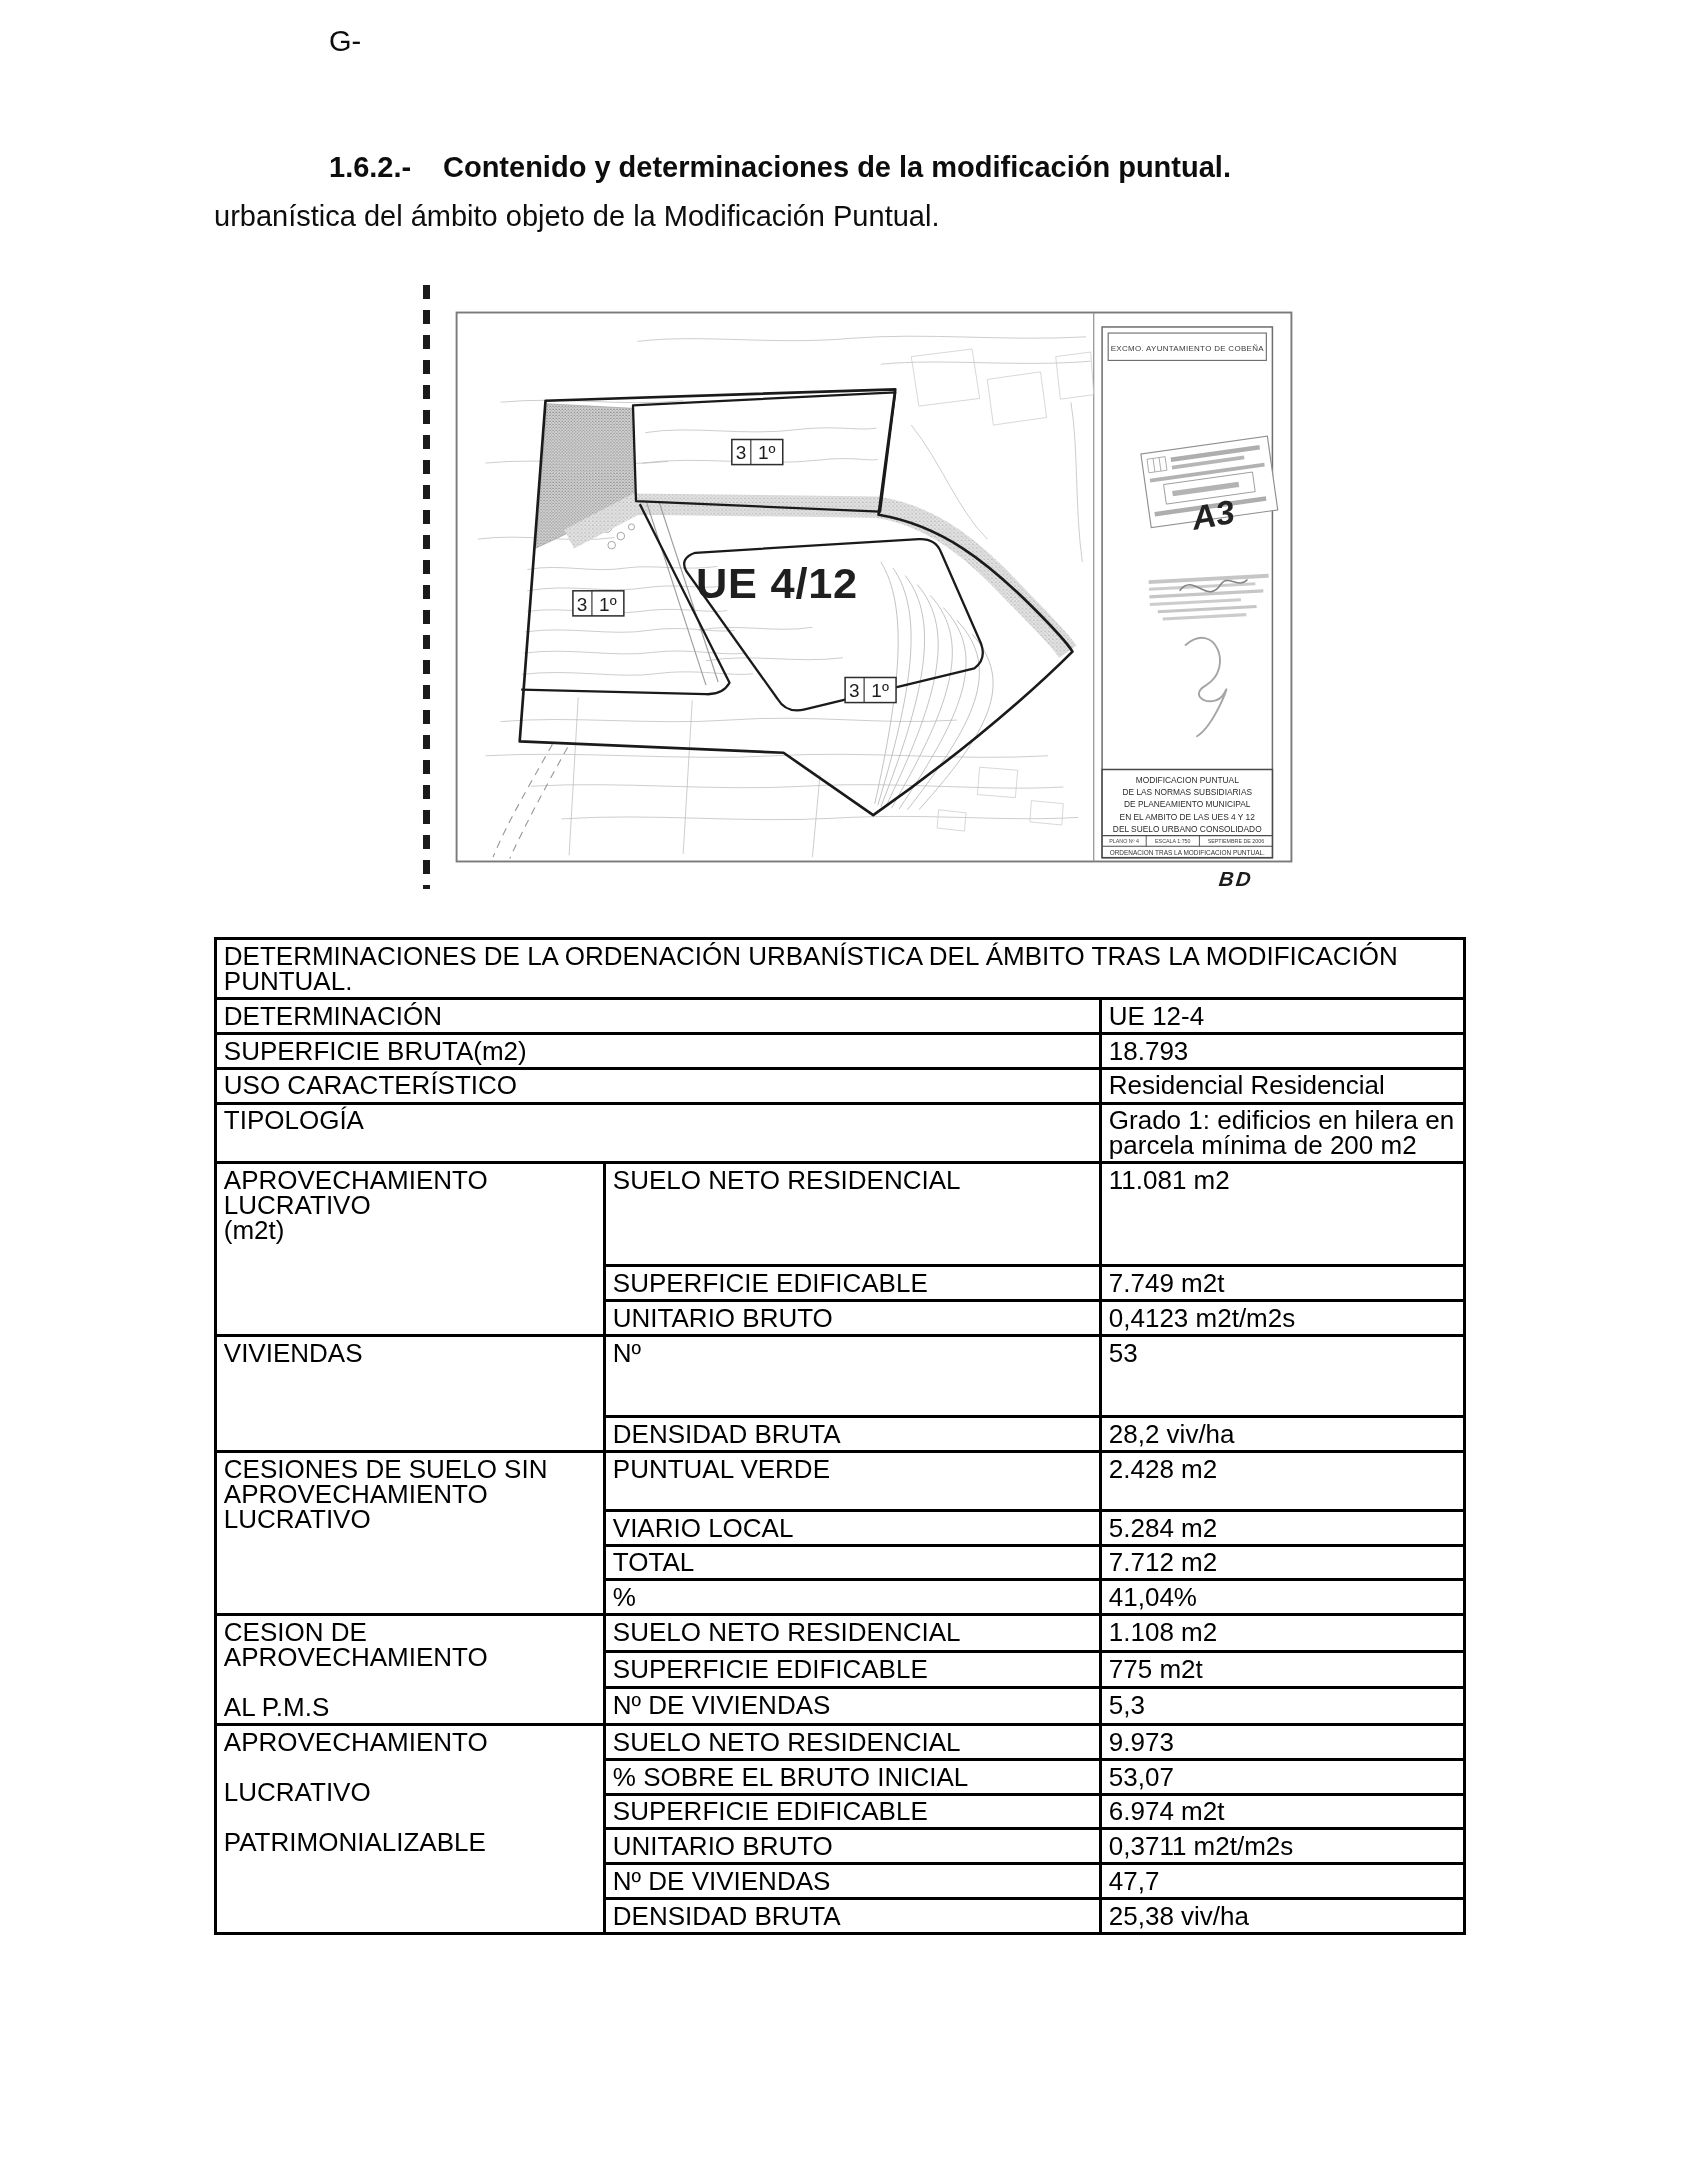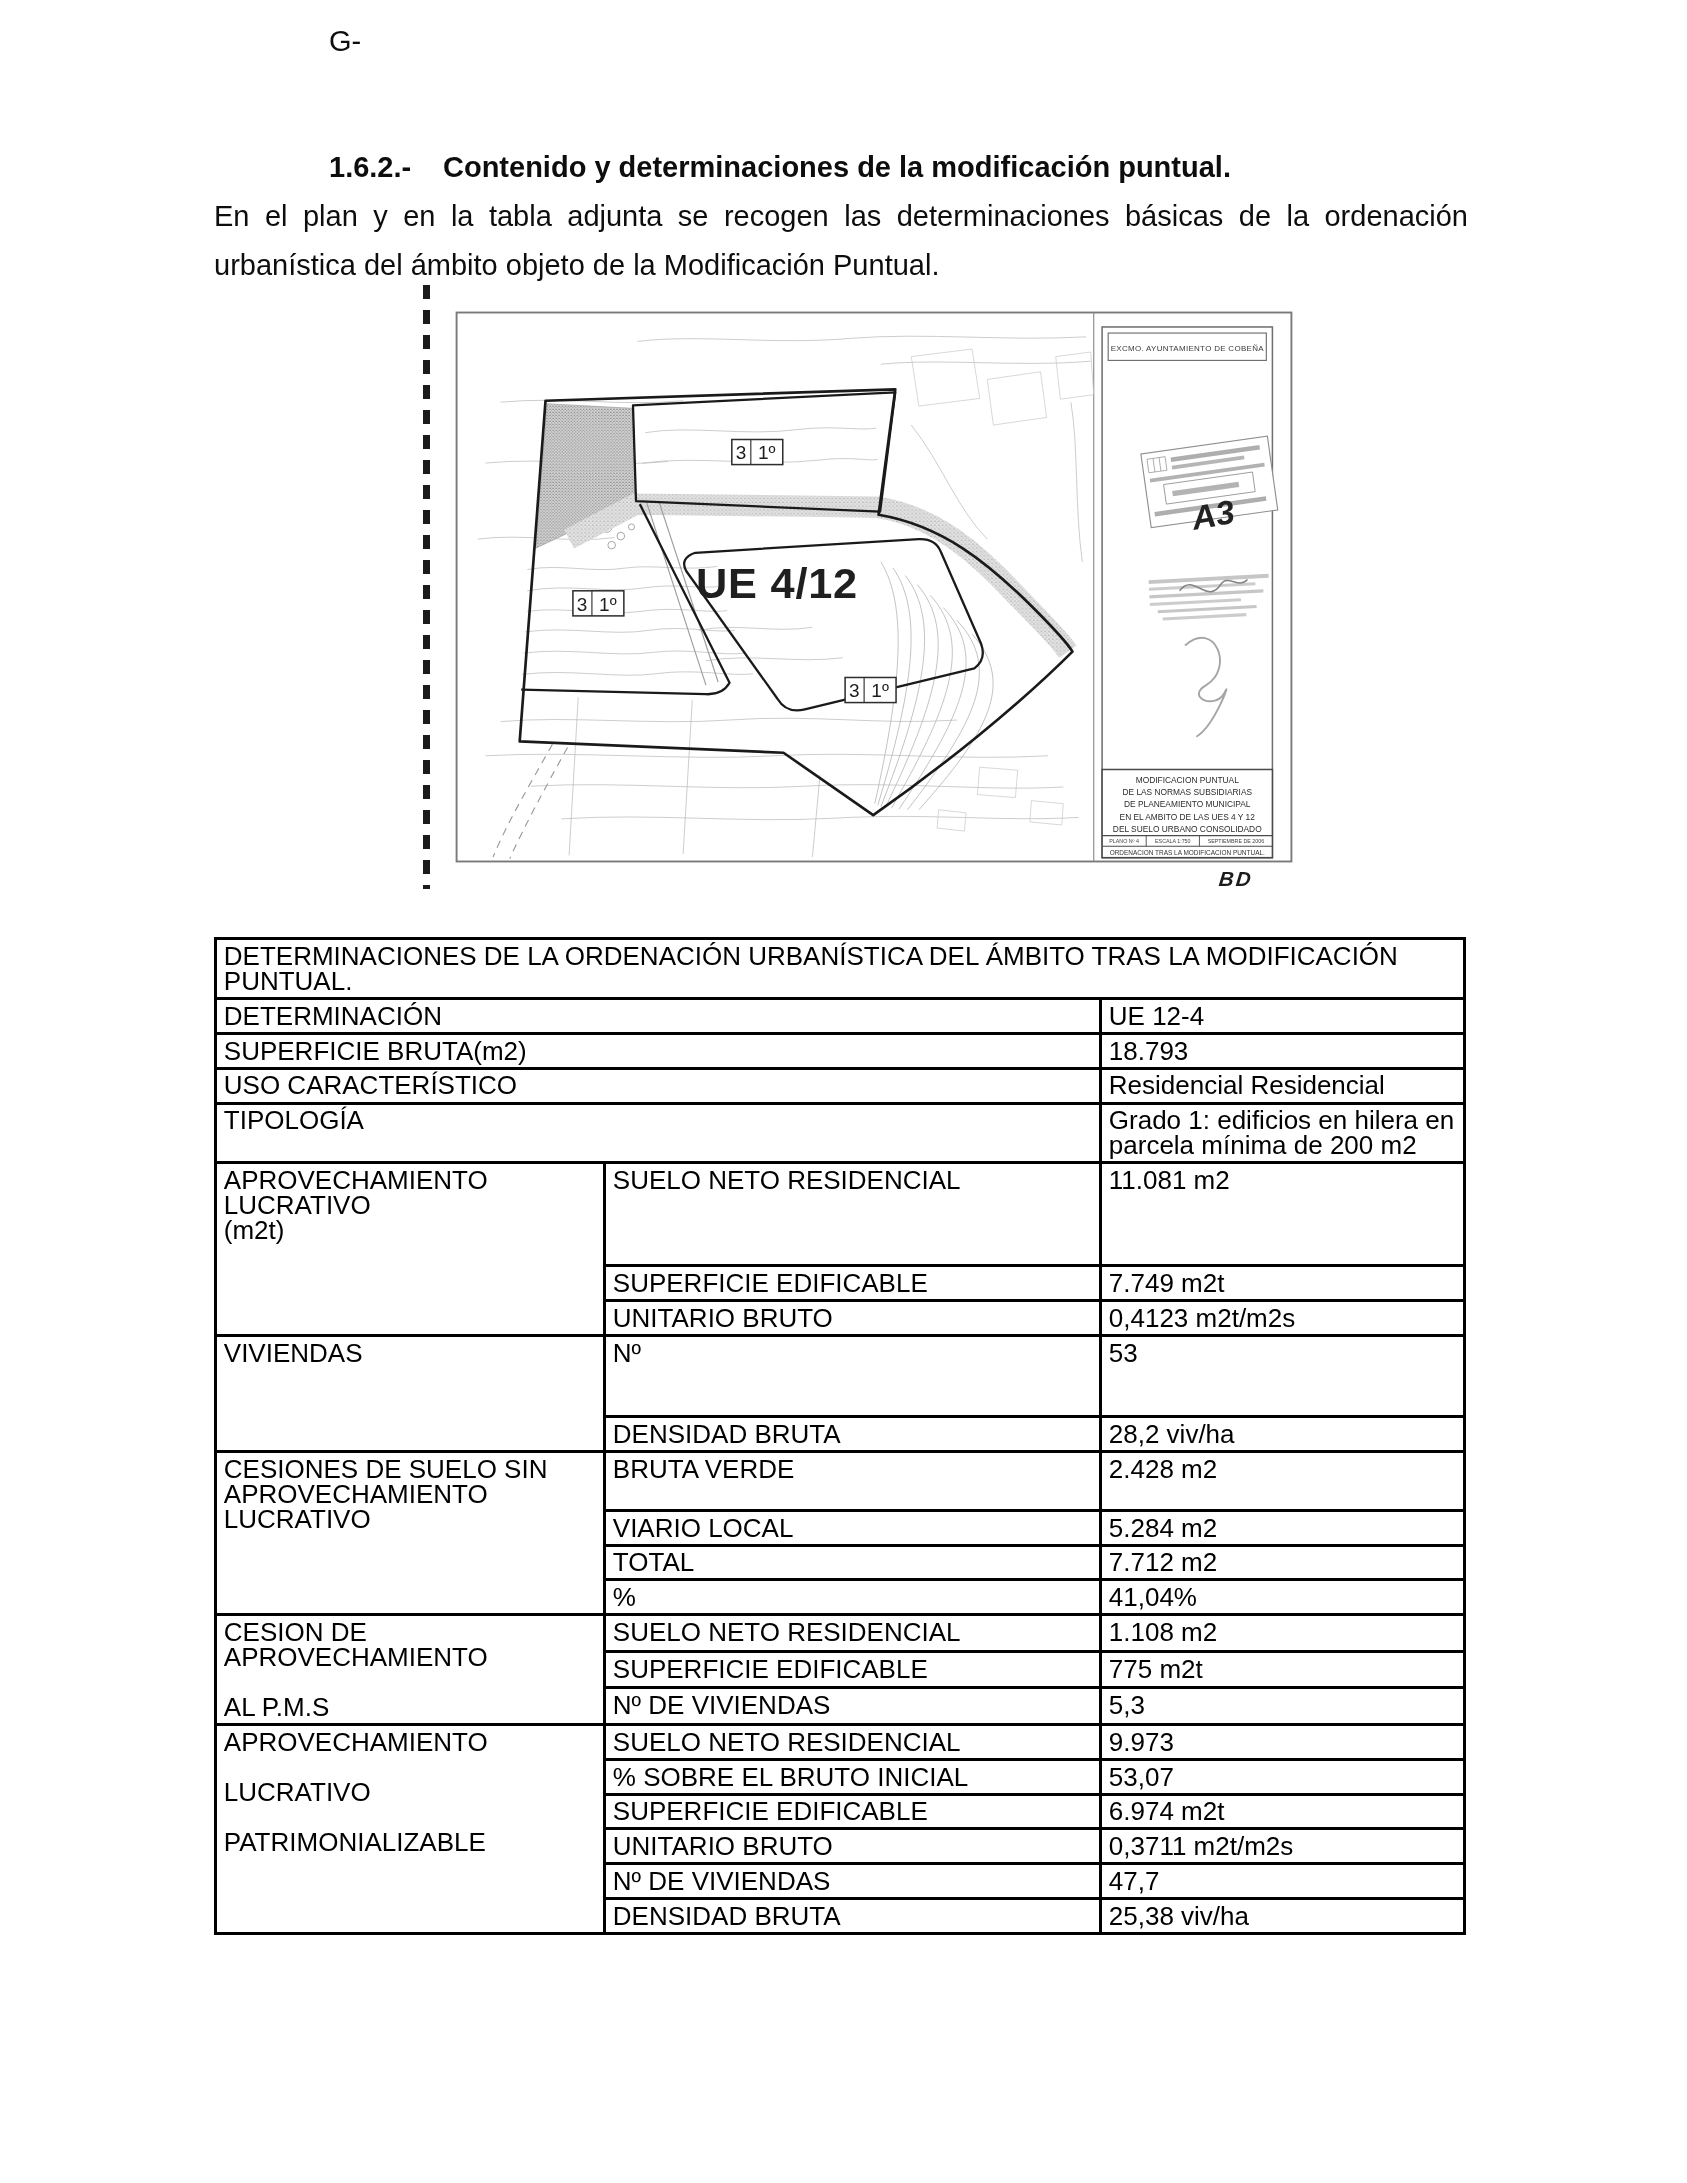--- a/index.html
+++ b/index.html
@@ -43,21 +43,20 @@
 
 <div class="abs bodytext g-item">
   <span class="g-marker">G-</span>
 </div>
 
 <div class="abs bodytext heading">
   <span class="h-num">1.6.2.-</span><span>Contenido y determinaciones de la modificación puntual.</span>
 </div>
 
 <div class="abs bodytext para">
-  <div class="p-l1">En el plan y en la tabla adjunta se recogen las determinaciones básicas de la ordenación</div>
   <div>urbanística del ámbito objeto de la Modificación Puntual.</div>
 </div>
 
 <div class="abs fold"></div>
 
 <svg class="abs map" width="838" height="552" viewBox="0 0 1102 726">
   <defs>
     <pattern id="stip" width="5" height="5" patternUnits="userSpaceOnUse">
       <rect width="5" height="5" fill="#e3e3e3"></rect>
       <circle cx="1.2" cy="1.5" r="0.8" fill="#8f8f8f"></circle>
@@ -262,21 +261,21 @@
     <td>53</td>
   </tr>
   <tr style="height:32px">
     <td>DENSIDAD BRUTA</td>
     <td>28,2 viv/ha</td>
   </tr>
 
   <tr style="height:59px">
     <td rowspan="4">CESIONES  DE SUELO SIN
 APROVECHAMIENTO LUCRATIVO</td>
-    <td>BRUTA VERDE</td>
+    <td>PUNTUAL VERDE</td>
     <td>2.428 m2</td>
   </tr>
   <tr style="height:32px">
     <td>VIARIO LOCAL</td>
     <td>5.284 m2</td>
   </tr>
   <tr style="height:32px">
     <td>TOTAL</td>
     <td>7.712 m2</td>
   </tr>

